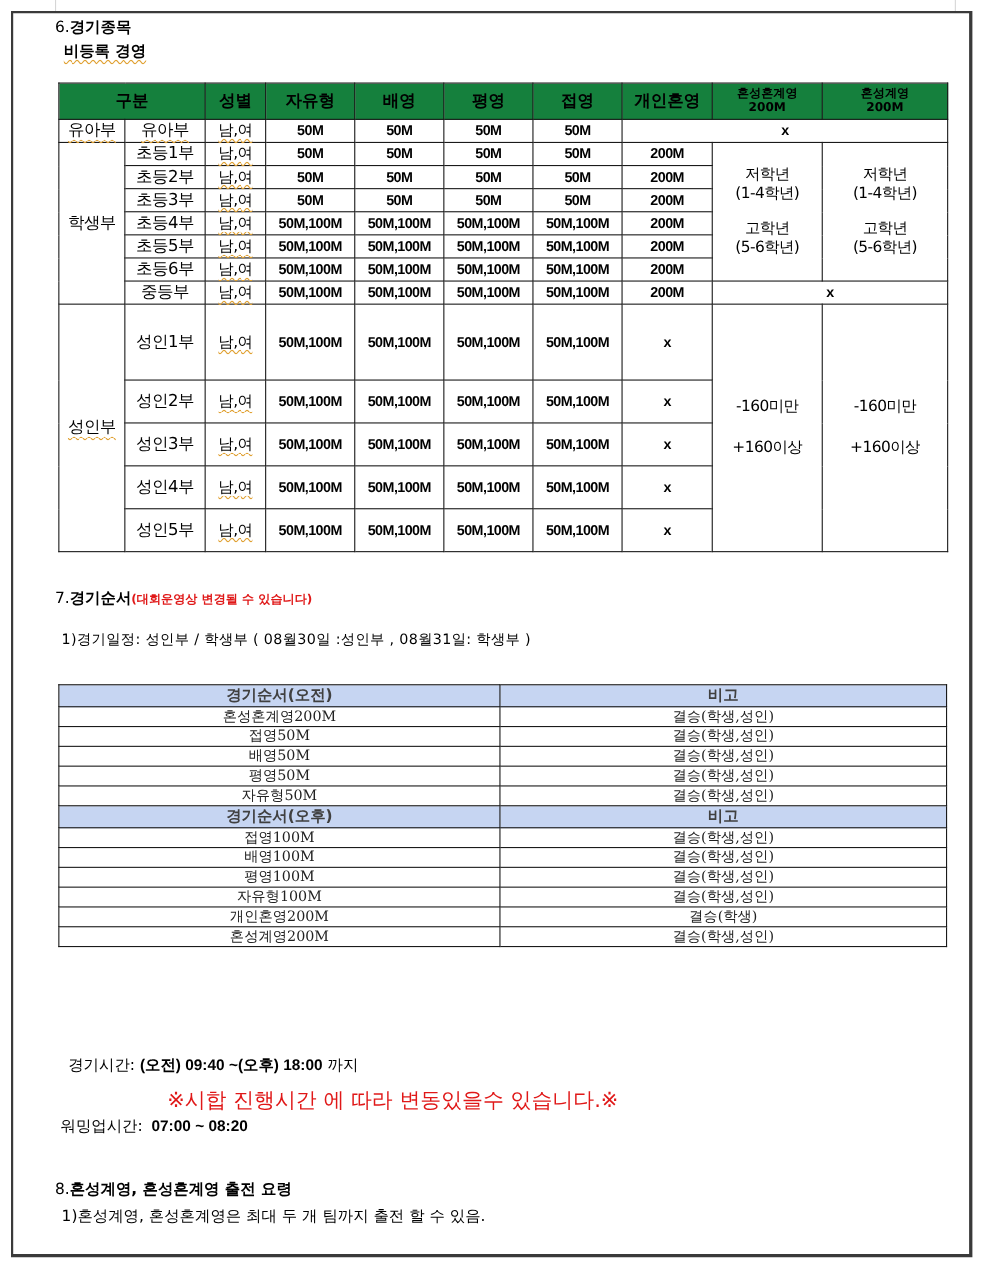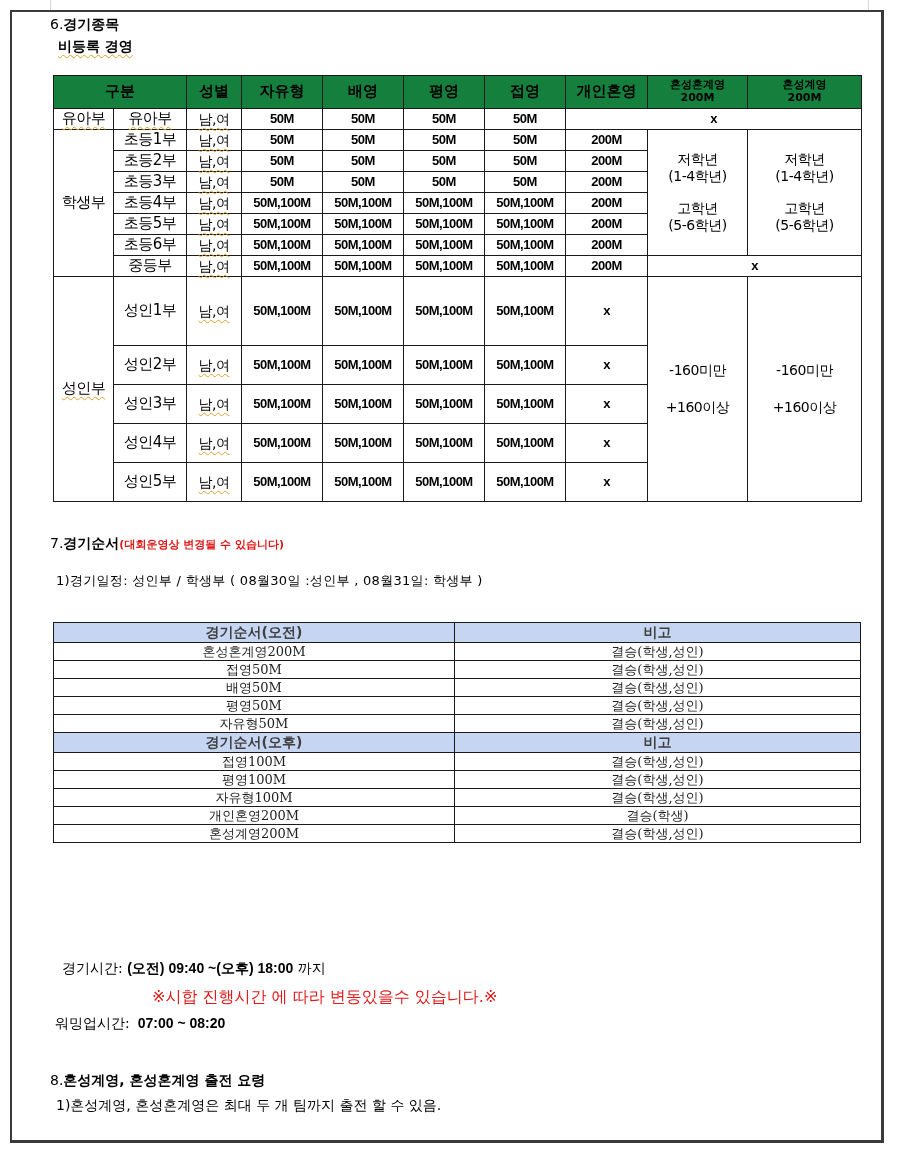--- a/index.html
+++ b/index.html
@@ -32,21 +32,21 @@
   .h7 .red { color:#e01818; font-size:11px; }
   .sched { left:44px; top:560px; font-size:13px; letter-spacing:0.3px; }
 
   .t2 { left:41px; top:610px; width:808px; font-family:"DejaVu Serif", serif; font-size:13px; }
   .t2 td { border:1px solid #1a1a1a; text-align:center; height:17px; padding:0; line-height:17px; color:#222; }
   .t2 tr.head td { background:#c6d5f2; font-weight:bold; font-family:"DejaVu Sans", sans-serif; font-size:14px; color:#404040; height:19px; }
   .t2 .first { width:400px; }
 
   .time1 { left:50px; top:948px; font-size:14px; }
   .time1 b { font-family:"Liberation Sans", sans-serif; }
-  .warn { left:140px; top:975px; font-size:16px; color:#e01818; }
+  .warn { left:140px; top:975px; font-size:19px; color:#e01818; }
   .time2 { left:43px; top:1003px; font-size:14px; }
   .time2 b { font-family:"Liberation Sans", sans-serif; margin-left:8px; }
 
   .h8 { left:38px; top:1060px; font-size:14px; font-weight:bold; }
   .h8 .num { font-weight:normal; }
   .rule1 { left:44px; top:1085px; font-size:14px; }
   .rule2 { left:62px; top:1162px; font-size:13px; color:#6d28d9; }
 </style>
 </head>
 <body>
@@ -279,20 +279,24 @@
         </tr>
     <tr class="head">
       <td>경기순서(오후)</td>
       <td>비고</td>
     </tr>
     <tr>
           <td>접영100M</td>
           <td>결승(학생,성인)</td>
         </tr>
     <tr>
+          <td>배영100M</td>
+          <td>결승(학생,성인)</td>
+        </tr>
+    <tr>
           <td>평영100M</td>
           <td>결승(학생,성인)</td>
         </tr>
     <tr>
           <td>자유형100M</td>
           <td>결승(학생,성인)</td>
         </tr>
     <tr>
           <td>개인혼영200M</td>
           <td>결승(학생)</td>

